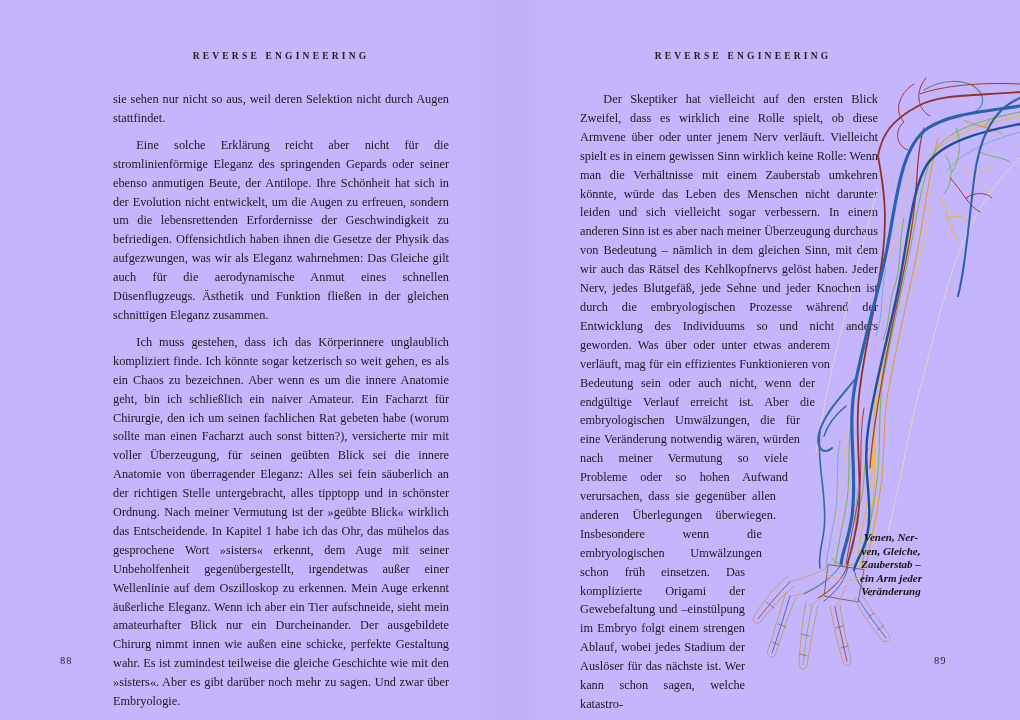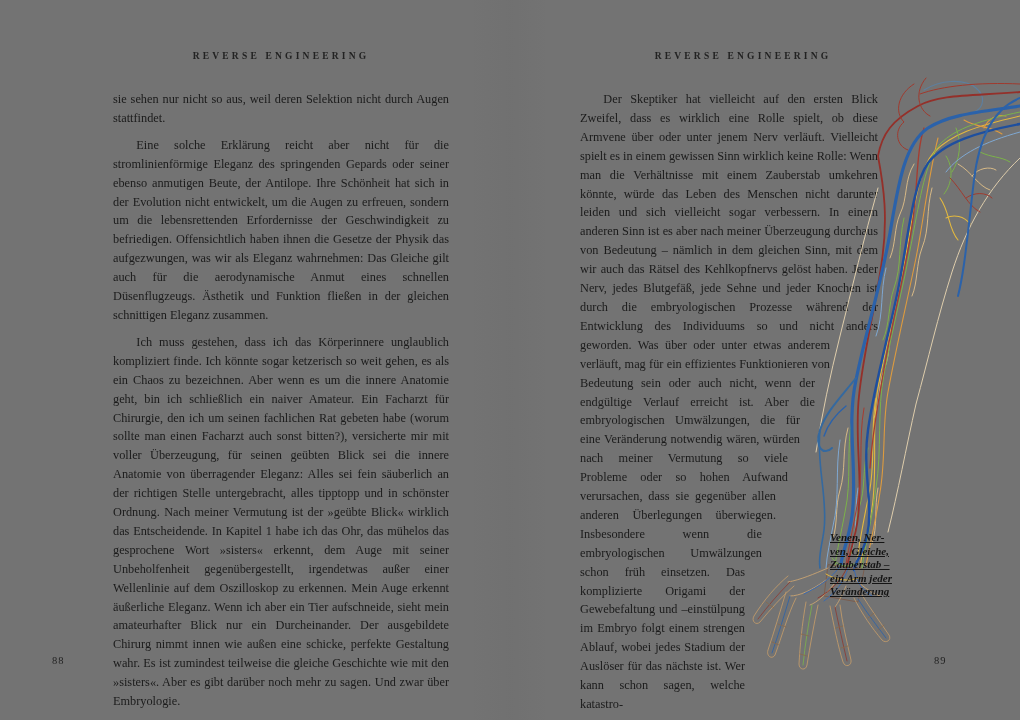--- a/index.html
+++ b/index.html
@@ -6,21 +6,21 @@
   html,body{margin:0;padding:0;}
   body{
     width:1020px;height:720px;overflow:hidden;
     background:#ffffff;
     font-family:"Liberation Serif","DejaVu Serif",serif;
     color:#1c1c1c;
     -webkit-font-smoothing:antialiased;
   }
   .spread{
     position:relative;width:1020px;height:720px;
-    background:#737373;
+    background:#c4b5fd;
   }
   .gutter{
     position:absolute;left:470px;top:0;width:80px;height:720px;
     background:linear-gradient(90deg,rgba(0,0,0,0) 0%,rgba(60,60,60,0.045) 50%,rgba(0,0,0,0) 100%);
     pointer-events:none;
   }
   .page{position:absolute;top:0;width:510px;height:720px;}
   .page-left{left:0;}
   .page-right{left:510px;}
 
@@ -51,33 +51,33 @@
   .ws3{width:71px;height:38px;}
   .ws4{width:86px;height:38px;}
   .ws5{width:98px;height:38px;}
   .ws6{width:110px;height:38px;}
   .ws7{width:124px;height:38px;}
   .ws8{width:141px;height:115px;}
 
   .pagenum{
     position:absolute;font-size:10.5px;letter-spacing:1px;color:#222;
   }
-  .pagenum-left{left:52px;top:655px;}
+  .pagenum-left{left:60px;top:655px;}
   .pagenum-right{left:424px;top:655px;}
 
   .arm-figure{
     position:absolute;left:218px;top:68px;width:292px;height:608px;
     margin:0;padding:0;pointer-events:none;
   }
   .arm-figure svg{display:block;width:292px;height:608px;}
 
   .fig-caption{
     position:absolute;left:320px;top:531px;width:122px;
     font-size:11px;line-height:13.6px;font-style:italic;font-weight:bold;
-    text-align:left;color:#141414;text-decoration:underline;
+    text-align:center;color:#141414;
   }
   .fig-caption span{display:block;}
 </style>
 </head>
 <body>
 
 <div class="spread">
   <div class="gutter"></div>
 
   <section class="page page-left">

